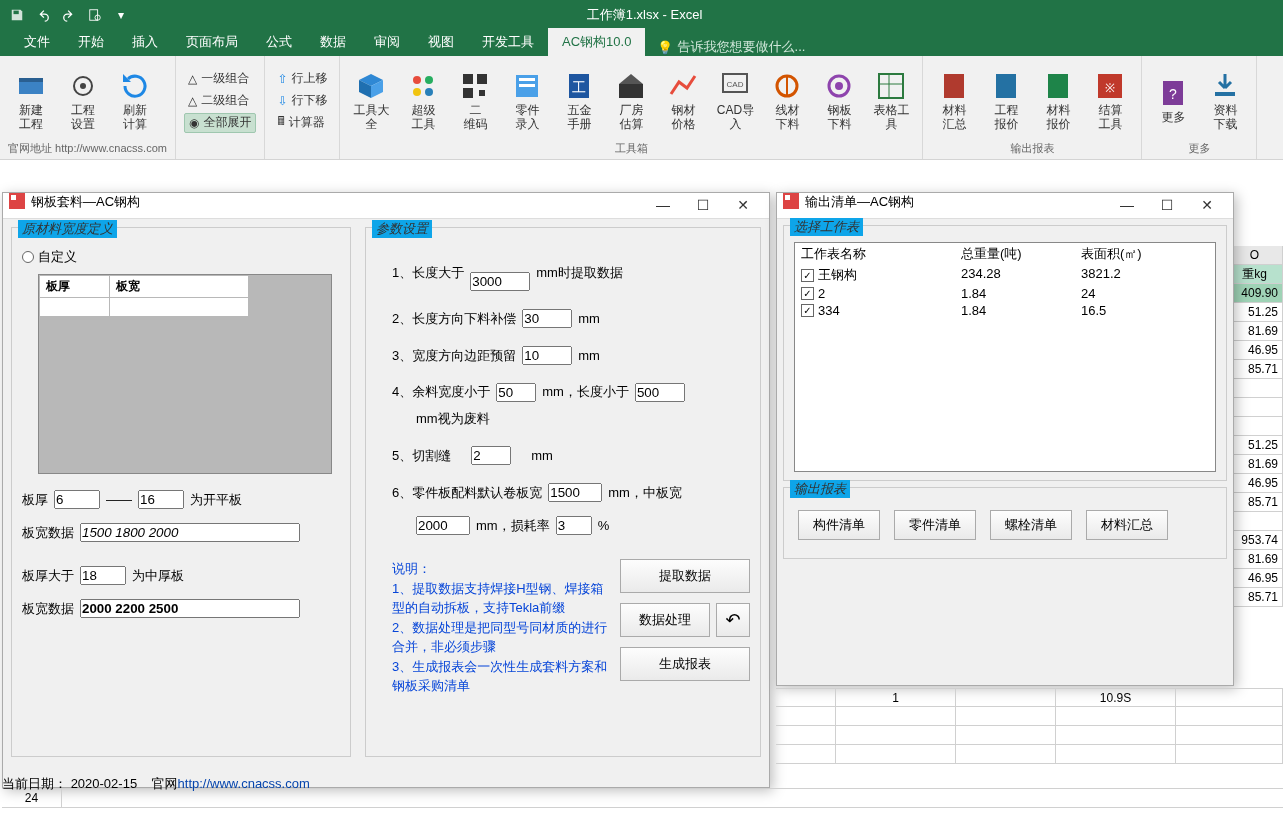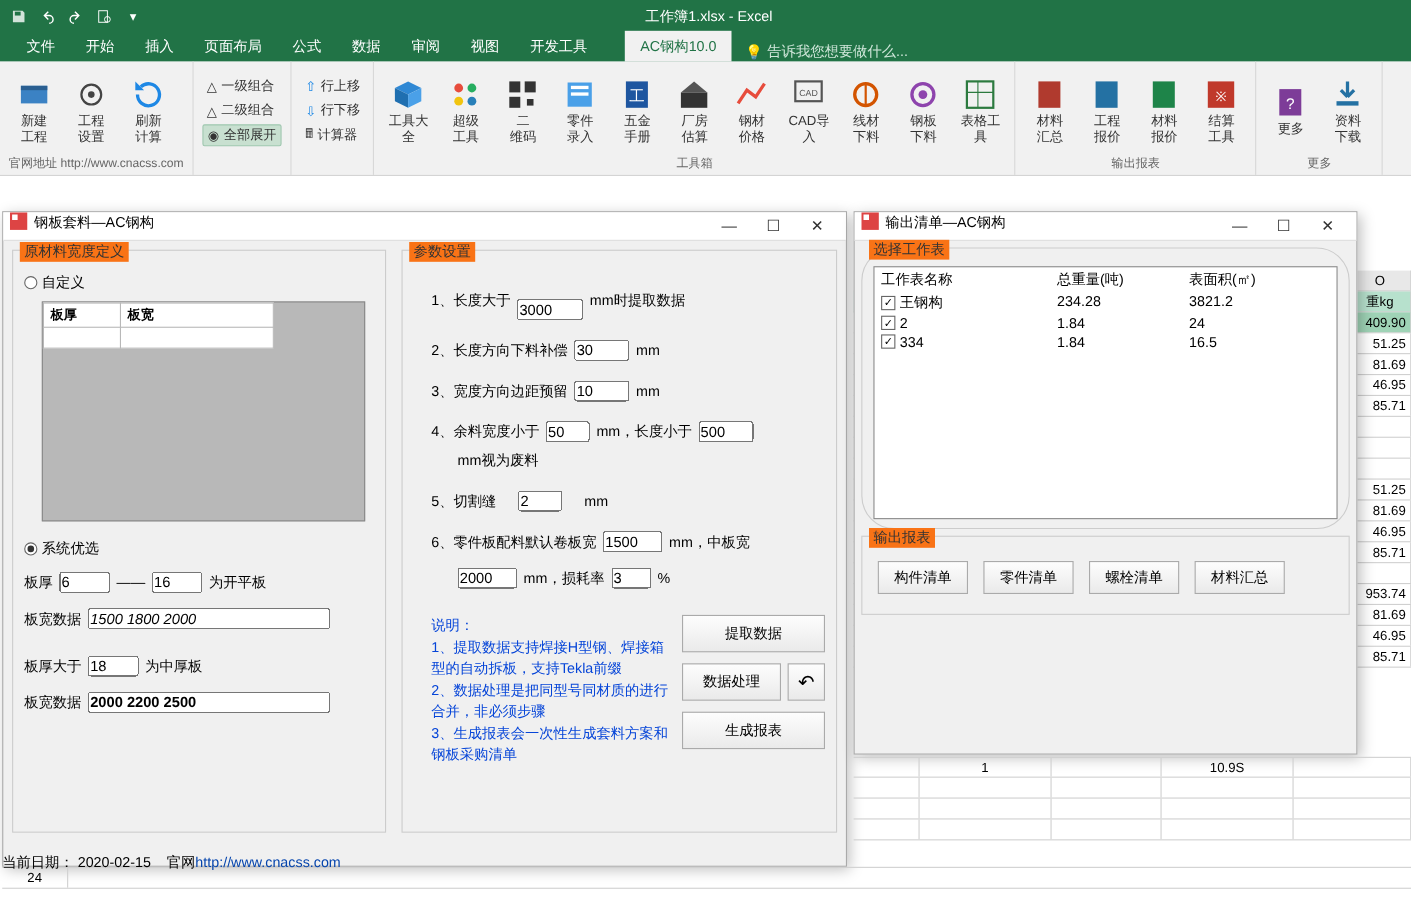--- a/index.html
+++ b/index.html
@@ -7,21 +7,21 @@
 
 
 .titlebar { height: 30px; background: #217346; color: #fff; display: flex; align-items: center; padding: 0 6px; font-size: 12px; }
 .titlebar .qat { display: flex; gap: 4px; align-items: center; }
 .titlebar .qat .qbtn { width: 22px; height: 22px; display: flex; align-items: center; justify-content: center; color: #fff; }
 .titlebar .title-center { flex: 1; text-align: center; color: #fff; font-size: 13px; }
 
 
 .ribbon-tabs { height: 26px; background: #217346; display: flex; align-items: flex-end; color: #fff; font-size: 13px; padding-left: 10px; }
 .ribbon-tabs .tab { padding: 5px 14px; cursor: pointer; }
-.ribbon-tabs .tab.active { background: #f1f1f1; color: #217346; margin-left: 20px; }
+.ribbon-tabs .tab.active { background: #f1f1f1; color: #217346; }
 .ribbon-tabs .tell { display: flex; align-items: center; gap: 4px; margin-left: 12px; color: #cfe6d9; }
 
 
 .ribbon { height: 104px; background: #f1f1f1; border-bottom: 1px solid #d4d4d4; display: flex; font-size: 12px; }
 .rgroup { display: flex; flex-direction: column; padding: 4px 8px 2px; border-right: 1px solid #d8d8d8; }
 .rgroup .rrow { flex: 1; display: flex; align-items: center; gap: 6px; }
 .rgroup .rlabel { text-align: center; color: #666; height: 16px; font-size: 11px; }
 .rbtn { display: flex; flex-direction: column; align-items: center; justify-content: center; width: 46px; height: 66px; cursor: pointer; color: #333; }
 .rbtn .ricon { width: 32px; height: 32px; margin-bottom: 2px; }
 .rbtn span { text-align: center; line-height: 1.1; font-size: 12px; }
@@ -32,21 +32,21 @@
 
 .official { font-size: 12px; color: #666; padding: 2px 12px; }
 
 
 .dialog { position: absolute; background: #f0f0f0; border: 1px solid #aaa; box-shadow: 3px 3px 12px rgba(0,0,0,0.25); font-size: 13px; }
 .dlg-titlebar { height: 26px; display: flex; padding: 0 6px; background: #fff; border-bottom: 1px solid #ddd; }
 .dlg-titlebar .dlgicon { width: 16px; height: 16px; margin-right: 6px; }
 .dlg-titlebar .spacer { flex: 1; }
 .dlg-titlebar .winbtn { width: 40px; height: 24px; display: flex; align-items: center; justify-content: center; font-size: 14px; color: #333; cursor: pointer; }
 .groupbox { border: 1px solid #ccc; margin: 4px; padding: 8px 10px; }
-.groupbox > .legend { position: relative; top: -16px; left: -4px; background: #f97316; display: inline-block; padding: 0 4px; color: #333; }
+.groupbox > .legend { position: relative; top: -16px; left: -4px; background: #0ea5e9; display: inline-block; padding: 0 4px; color: #333; font-style: italic; }
 .groupbox .inner { margin-top: -10px; }
 .btn { border: 1px solid #aaa; background: linear-gradient(#fdfdfd,#eaeaea); padding: 5px 14px; font-size: 13px; cursor: pointer; display: inline-flex; align-items: center; justify-content: center; }
 
 .thintable { border-collapse: collapse; width: 100%; font-size: 12px; background: #fff; }
 .thintable th, .thintable td { border: 1px solid #b8b8b8; padding: 2px 6px; text-align: left; }
 
 
 .gridbg { position: absolute; left: 776px; top: 246px; right: 0; bottom: 0; font-size: 12px; }
 .gridrow { display: flex; height: 19px; border-bottom: 1px solid #d0d0d0; }
 .gridrow .cell { border-right: 1px solid #d0d0d0; padding: 0 4px; display: flex; align-items: center; justify-content: flex-end; }
@@ -451,26 +451,20 @@
                   <th style="width:70px">板厚</th>
                   <th>板宽</th>
                 </tr>
             <tr>
                   <td>&nbsp;</td>
                   <td></td>
                 </tr>
           </tbody>
             </table>
         </div>
-        <label style="display:flex;align-items:center;margin:6px 0 12px;">
-          <span class="radio">
-              <span class="dot"></span>
-            </span>
-            <span>系统优选</span>
-        </label>
         <div style="display:flex;align-items:center;gap:6px;margin-bottom:14px;">
           <span>板厚</span>
           <input class="field" style="width: 46px;" value="6">
           <span>——</span>
           <input class="field" style="width: 46px;" value="16">
           <span>为开平板</span>
         </div>
         <div style="display:flex;align-items:center;gap:6px;margin-bottom:24px;">
           <span>板宽数据</span>
           <input class="field" style="width: 220px; font-style: italic;" value="1500 1800 2000">
@@ -562,21 +556,21 @@
         <rect width="16" height="16" fill="#d44"></rect>
         <rect x="2" y="2" width="5" height="5" fill="#fff"></rect>
       </svg>
     <span>输出清单—AC钢构</span>
     <div class="spacer"></div>
     <div class="winbtn">—</div>
     <div class="winbtn">☐</div>
     <div class="winbtn">✕</div>
   </div>
 
-  <div class="groupbox" style="margin:6px;border-radius:30px;">
+  <div class="groupbox" style="margin:6px;">
     <div class="legend">选择工作表</div>
     <div class="inner">
       <div style="border:1px solid #888;background:#fff;height:230px;overflow:auto">
         <div style="display:flex;padding:2px 6px;font-size:13px;">
           <div style="width:160px">工作表名称</div>
           <div style="width:120px">总重量(吨)</div>
           <div style="flex:1">表面积(㎡)</div>
         </div>
         <div id="sheetrows">
             <div style="display: flex; padding: 1px 6px; font-size: 13px;">

